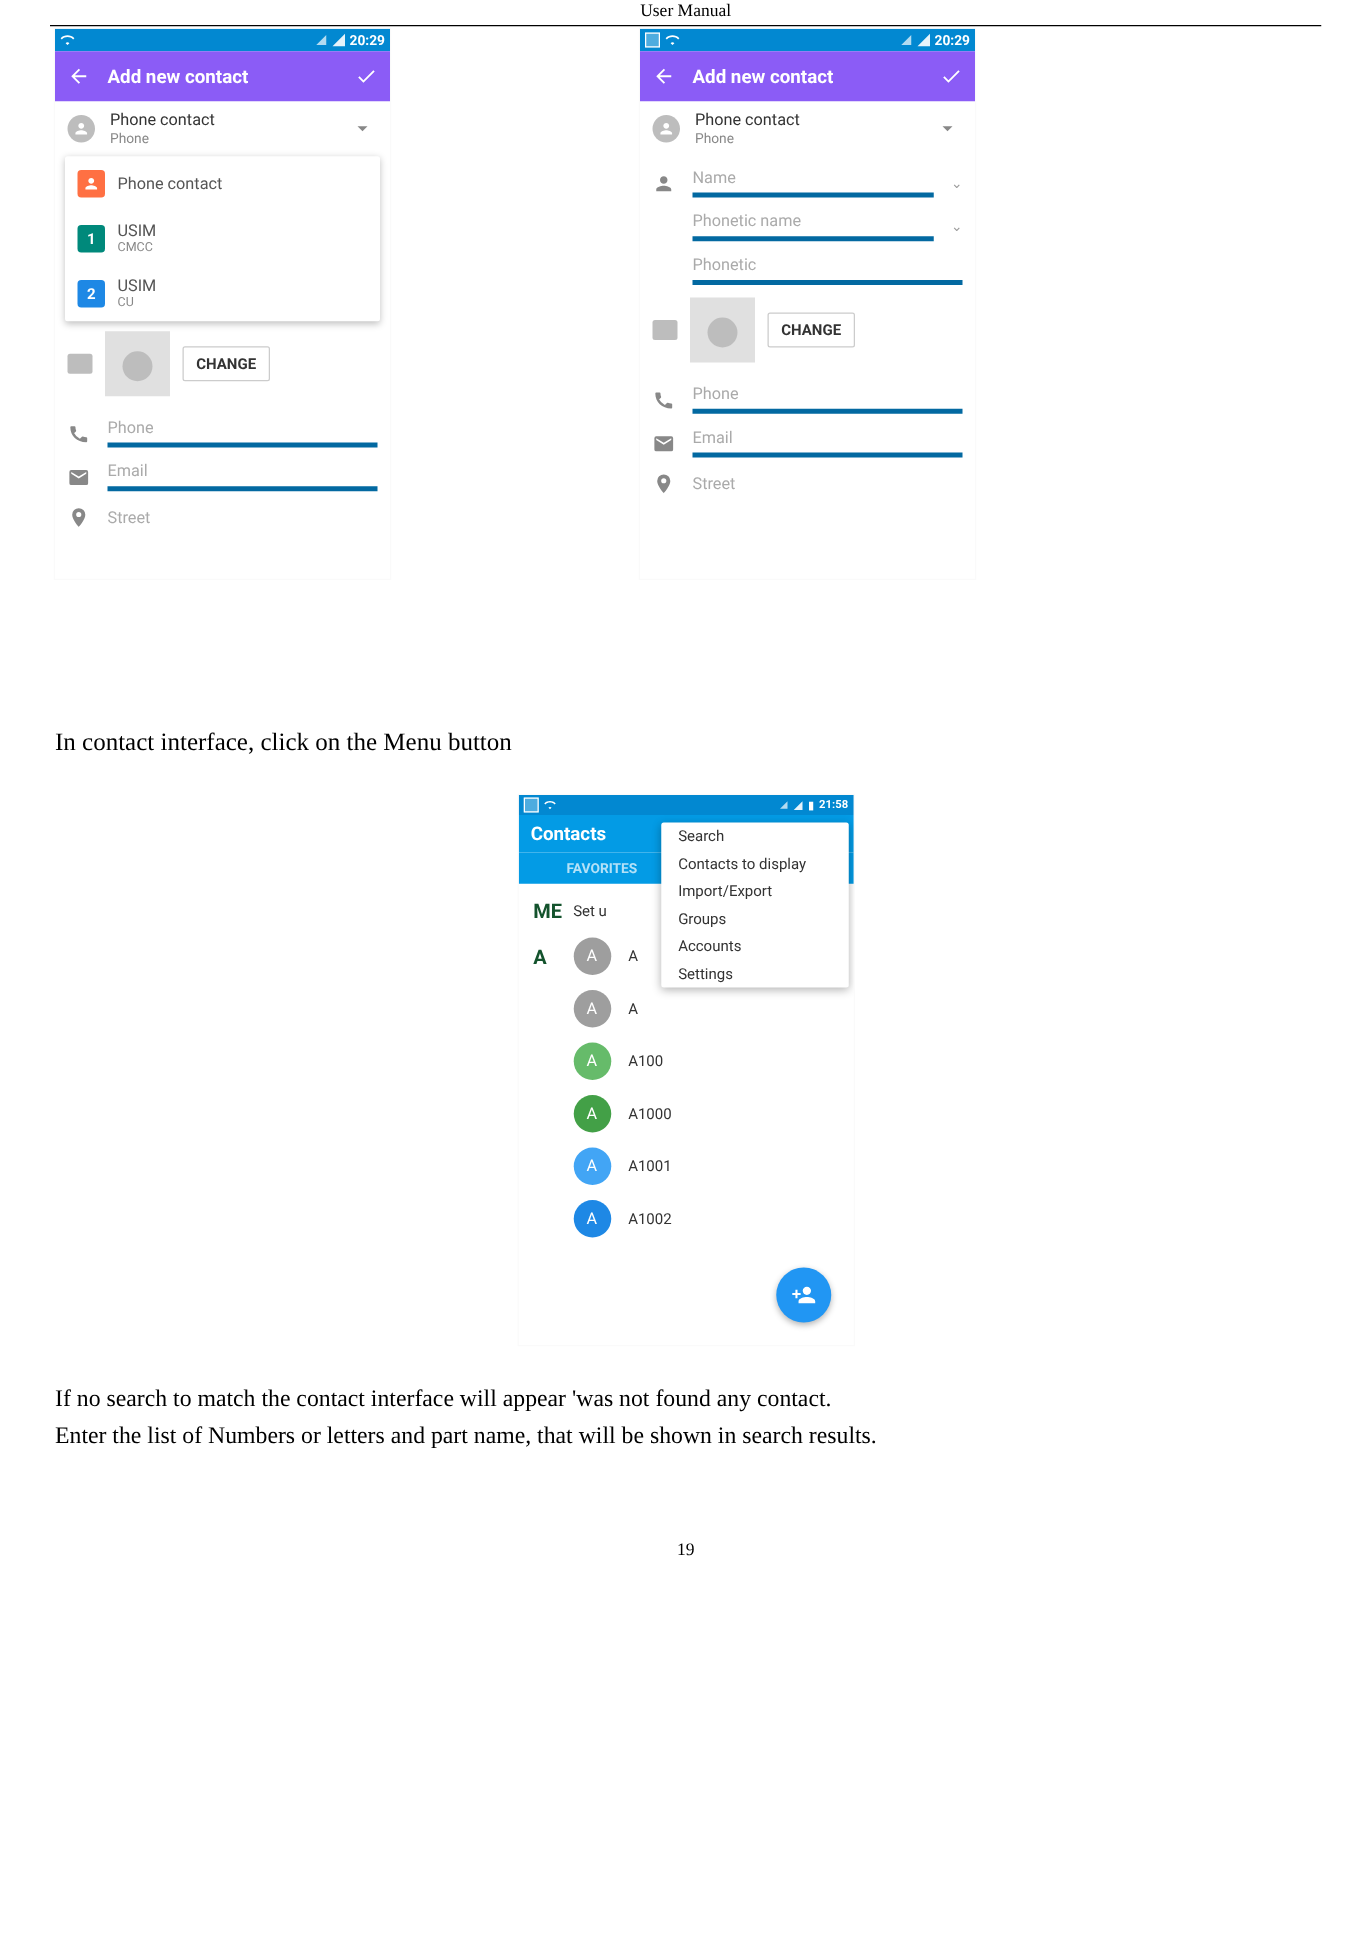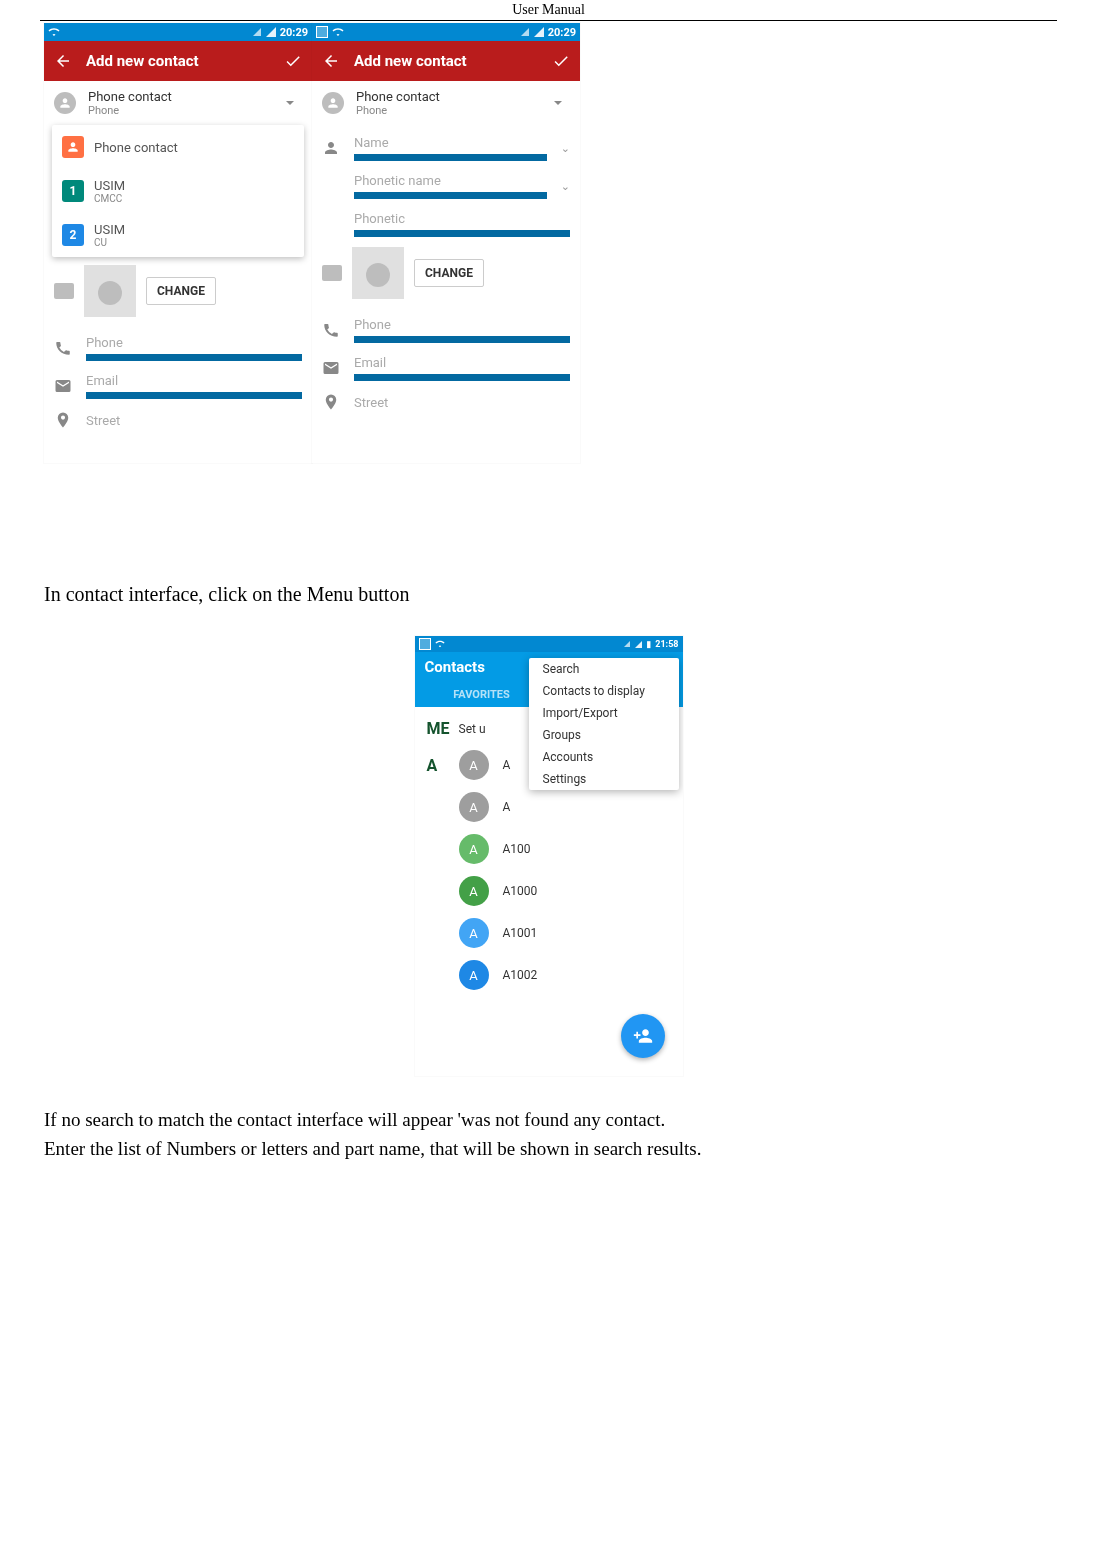--- a/index.html
+++ b/index.html
@@ -20,20 +20,21 @@
     font-family: "Times New Roman", serif;
     padding-bottom: 2px;
   }
   .hr-line {
     border: none;
     border-top: 1px solid #000;
     margin: 0 40px;
   }
   .screens-row {
     display: flex;
+    gap: 200px;
     padding: 2px 44px 0 44px;
   }
   .phone-screen {
     width: 268px;
     height: 440px;
     background: #fff;
     position: relative;
     font-family: Roboto, Arial, sans-serif;
     overflow: hidden;
     box-shadow: 0 0 0 1px rgba(0,0,0,0.02);
@@ -63,21 +64,21 @@
   .signal-triangle.small {
     border-left-width: 8px;
     border-bottom-width: 8px;
     opacity: 0.7;
   }
   .clock {
     font-weight: bold;
   }
   .app-bar {
     height: 40px;
-    background: #b91c1c;
+    background: #8b5cf6;
     color: #fff;
     display: flex;
     align-items: center;
     padding: 0 10px;
     gap: 14px;
     position: relative;
   }
   .app-bar-title {
     font-size: 15px;
     font-weight: bold;
@@ -186,21 +187,21 @@
     align-items: center;
     padding: 10px 10px 2px 10px;
     gap: 14px;
   }
   .field-icon {
     width: 18px; height: 18px;
     color: #888;
   }
   .field-input-wrap {
     flex: 1;
-    border-bottom: 7px solid #0369a1;
+    border-bottom: 4px solid #0369a1;
     padding-bottom: 4px;
   }
   .field-input {
     font-size: 13px;
     color: #aaa;
   }
   .field-chevron {
     font-size: 11px;
     color: #999;
     margin-left: auto;
@@ -595,13 +596,14 @@
           </svg>
       </div>
     </div>
   </div>
 
   <div class="bottom-text">
     <div>If no search to match the contact interface will appear 'was not found any contact.</div>
     <div>Enter the list of Numbers or letters and part name, that will be shown in search results.</div>
   </div>
 
+  <div class="page-num">19</div>
 </div>
 
 </body></html>

